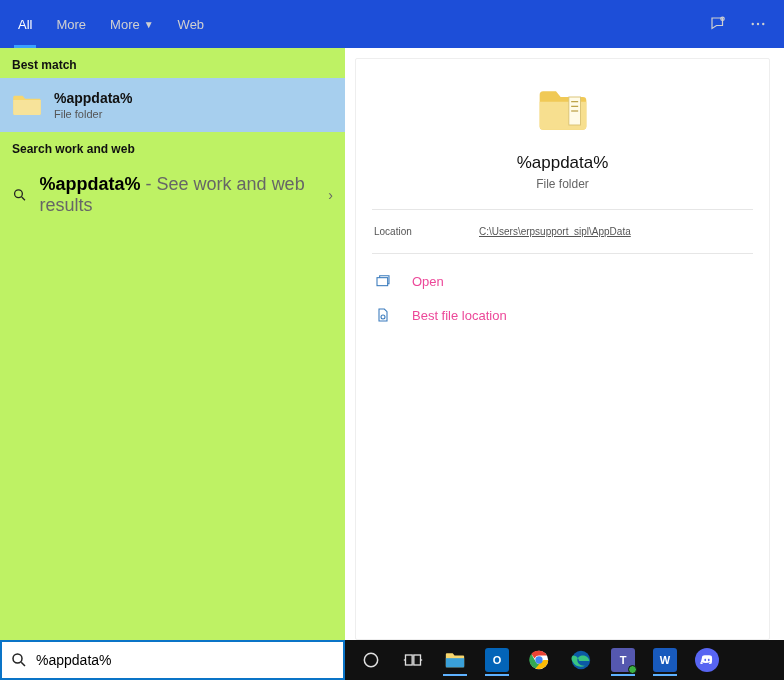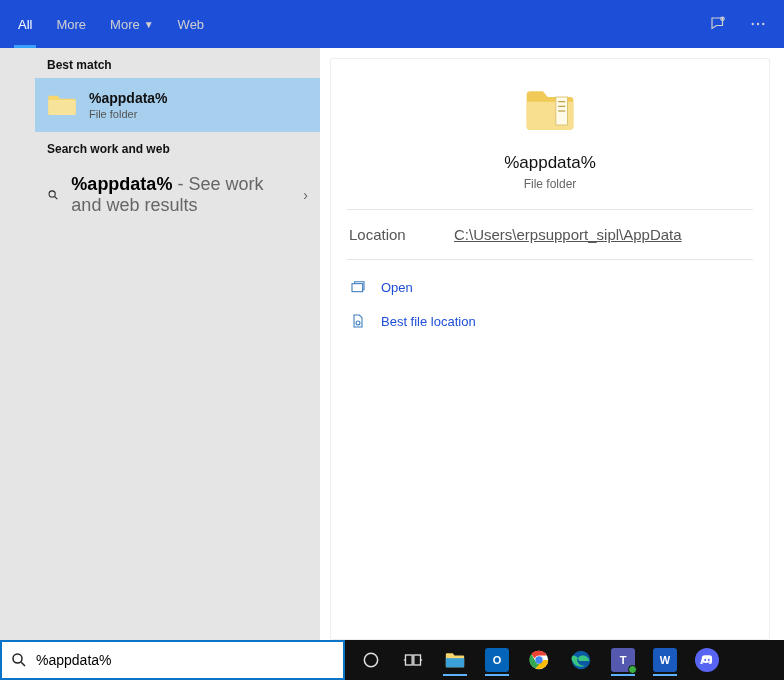--- a/index.html
+++ b/index.html
@@ -10,21 +10,21 @@
   .tabs { height: 48px; background: #1d4ed8; display: flex; align-items: stretch; color: #fff; padding: 0 6px; }
   .tab { display: flex; align-items: center; padding: 0 12px; font-size: 13px; color: #d0d0d0; cursor: pointer; position: relative; }
   .tab.active { color: #fff; }
   .tab.active::after { content:""; position:absolute; left:8px; right:8px; bottom:0; height:3px; background:#3aa0ff; }
   .tab .chev { margin-left: 4px; font-size: 10px; }
   .tabs-spacer { flex:1; }
   .tab-icon { display:flex; align-items:center; justify-content:center; width:40px; color:#d0d0d0; cursor:pointer; }
 
   
   .main { flex:1; display:flex; min-height:0; }
-  .left { width:320px; background:#e5e5e5; display:flex; flex-direction:column;padding-left:35px; }
+  .left { width:345px; background:#bef264; display:flex; flex-direction:column; }
   .right { flex:1; padding:10px 14px 0 10px; }
 
   
   .section-h { font-size:12px; font-weight:600; padding:10px 12px 6px; color:#111; }
   .result-row { display:flex; align-items:center; padding:12px 12px; gap:12px; }
   .result-row.selected { background:#a7cfee; }
   .result-title { font-size:14px; font-weight:600; color:#111; }
   .result-sub { font-size:11px; color:#555; margin-top:2px; }
   .folder-icon { width:30px; height:26px; }
   .web-row { display:flex; align-items:center; padding:12px 12px; gap:10px; justify-content:space-between; cursor:pointer; }
@@ -32,25 +32,25 @@
   .search-icon-sm { width:18px; height:18px; color:#222; }
   .web-chev { color:#666; font-size:14px; }
 
   
   .panel { border:1px solid #eee; border-radius:2px; height: 582px; background:#fff; display:flex; flex-direction:column; }
   .preview-top { display:flex; flex-direction:column; align-items:center; padding:24px 0 18px; }
   .big-folder { width:56px; height:56px; margin-bottom:14px; }
   .preview-title { font-size:17px; font-weight:400; color:#111; margin-bottom:4px; }
   .preview-sub { font-size:12px; color:#666; }
   .divider { height:1px; background:#e6e6e6; margin:0 16px; }
-  .loc-row { display:flex; align-items:flex-end; padding:16px 18px; font-size:15px; }
+  .loc-row { display:flex; align-items:flex-end; padding:16px 18px; font-size:10px; }
   .loc-label { color:#555; width:105px; }
   .loc-path { color:#555; text-decoration:underline; cursor:pointer; }
   .actions { padding:10px 6px; }
-  .action { display:flex; align-items:center; gap:14px; padding:8px 12px; font-size:13px; color:#1d4ed8; cursor:pointer; }
+  .action { display:flex; align-items:center; gap:20px; padding:8px 12px; font-size:13px; color:#ec4899; cursor:pointer; }
   .action .aicon { width:18px; height:18px; color:#3a7bbd; display:flex; align-items:center; justify-content:center; }
 
   
   .bottom { height:40px; display:flex; }
   .search-wrap { width:345px; border:2px solid #0a74c7; display:flex; align-items:center; background:#fff; padding:0 8px; gap:8px; }
   .search-glass { width:18px; height:18px; color:#222; }
   .search-input { flex:1; border:none; outline:none; font-size:14px; background:transparent; }
   .taskbar { flex:1; background:#111; display:flex; align-items:center; padding:0 8px; gap:6px; }
   .tbtn { width:36px; height:32px; display:flex; align-items:center; justify-content:center; cursor:pointer; position:relative; }
   .tbtn.active::after{ content:""; position:absolute; bottom:0; left:6px; right:6px; height:2px; background:#5fb2ff; }

